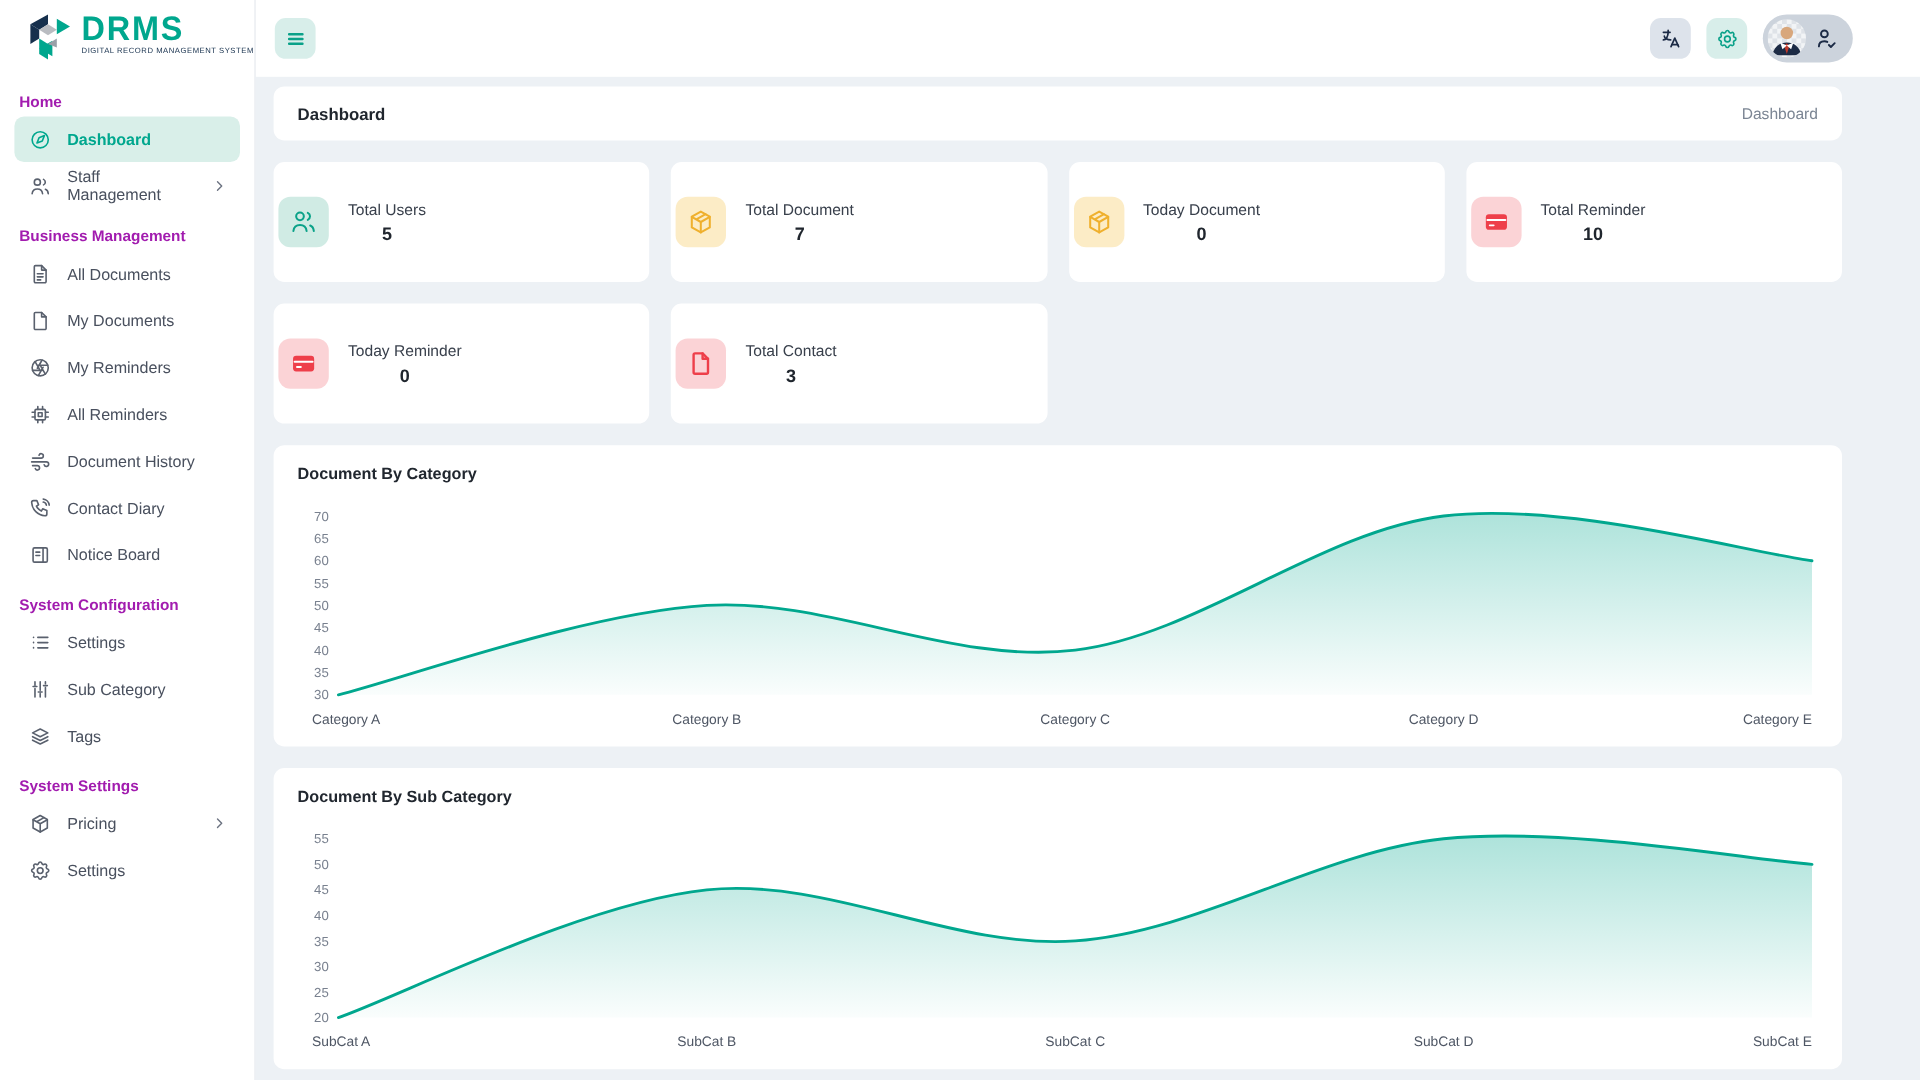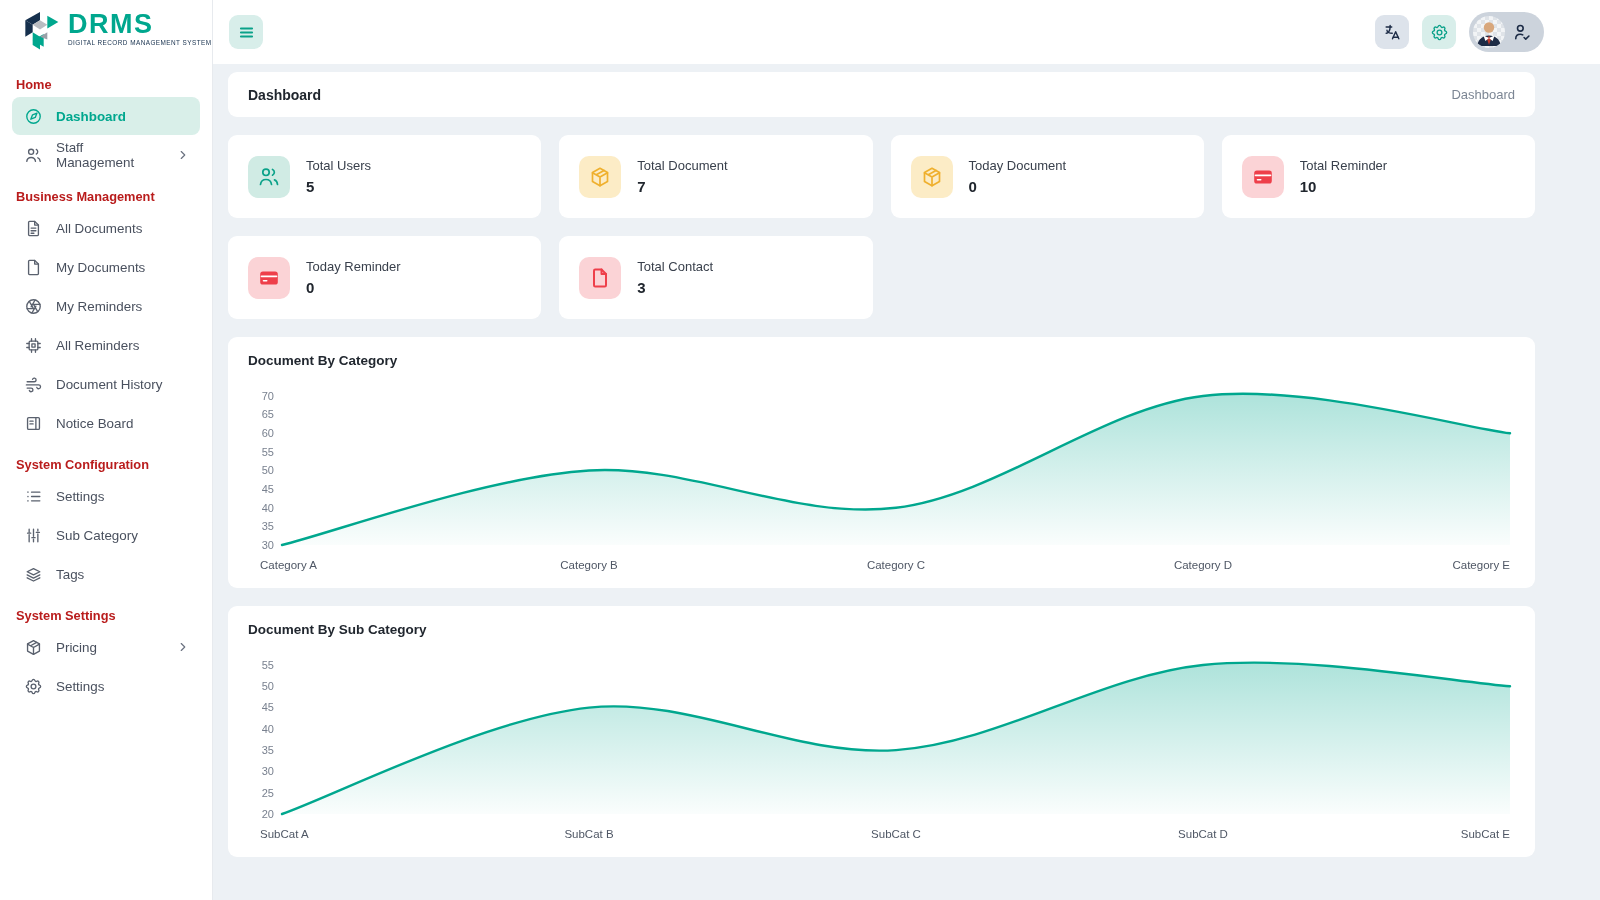--- a/index.html
+++ b/index.html
@@ -6,21 +6,21 @@
   html,body { width:1600px; height:900px; overflow:hidden; }
   body { font-family:"Liberation Sans", sans-serif; background:#edf1f5; color:#242b35; }
 
   
   .sidebar { position:fixed; left:0; top:0; width:213px; height:900px; background:#fff; border-right:1px solid #e7eaee; z-index:5; }
   .logo-wrap { padding:9px 16px 4px 18px; height:62px; display:flex; align-items:center; }
   .logo { display:flex; align-items:flex-start; gap:6px; }
   .logo-text { display:flex; flex-direction:column; line-height:1; }
   .logo-word { font-size:27px; font-weight:bold; color:#00a78e; letter-spacing:1.5px; transform:scaleY(1.05); }
   .logo-tag { font-size:6.4px; color:#16304d; letter-spacing:0.45px; margin-top:2px; white-space:nowrap; }
-  .nav-section-label { font-size:12.8px; font-weight:bold; color:#b91c1c; margin:15px 16px 5px 16px; }
+  .nav-section-label { font-size:12.8px; font-weight:bold; color:#a21caf; margin:15px 16px 5px 16px; }
   .nav-item { display:flex; align-items:center; gap:13px; height:38px; margin:1px 12px; padding:0 10px 0 12px; border-radius:8px; font-size:13.4px; color:#49505e; cursor:pointer; }
   .nav-item .nv-ic { width:19px; height:19px; color:#5a616e; flex:0 0 19px; display:flex; align-items:center; }
   .nav-item .nv-ic svg { width:19px; height:19px; }
   .nav-item.active { background:#d9efe9; color:#00a78e; font-weight:bold; }
   .nav-item.active .nv-ic { color:#00a78e; }
   .nav-item .chev { margin-left:auto; color:#6b7280; display:flex; }
   .nav-item .chev svg { width:14px; height:14px; }
 
   
   .topbar { position:fixed; left:213px; top:0; width:1387px; height:64px; background:#fff; display:flex; align-items:center; padding:0 16px; z-index:4; }
@@ -35,21 +35,21 @@
   .profile-pill .uc svg { width:20px; height:20px; }
 
   
   .main { position:fixed; left:213px; top:64px; width:1387px; height:836px; padding:8px 65px 0 15px; display:flex; flex-direction:column; gap:18px; }
   .card { background:#fff; border-radius:9px; }
   .page-head { height:45px; display:flex; align-items:center; justify-content:space-between; padding:0 20px; }
   .page-title { font-size:14px; font-weight:bold; color:#20262e; }
   .breadcrumb { font-size:13px; color:#7c8694; }
 
   .stats-grid { display:grid; grid-template-columns:repeat(4, 1fr); gap:18px; }
-  .stat-card { height:83px; display:flex; align-items:center; gap:16px; padding:0 20px; }
+  .stat-card { height:100px; display:flex; align-items:center; gap:16px; padding:0 4px;text-align:center; }
   .stat-tile { width:42px; height:42px; border-radius:10px; display:flex; align-items:center; justify-content:center; flex:0 0 42px; }
   .stat-tile svg { width:24px; height:24px; }
   .t-mint  { background:#d0ebe4; color:#0ba289; }
   .t-amber { background:#fcecc6; color:#efb02e; }
   .t-slate { background:#cbd2db; color:#1c2b46; }
   .t-rose  { background:#fbd3d6; color:#ee3f4a; }
   .stat-label { font-size:13px; color:#39404c; }
   .stat-value { font-size:15px; font-weight:bold; color:#20262e; margin-top:5px; }
 
   .chart-card { padding:16px 24px 10px 20px; }
@@ -147,20 +147,30 @@
       </div>
       <div class="nav-item">
         <span class="nv-ic">
           <svg viewBox="0 0 24 24" fill="none" stroke="currentColor" stroke-width="1.7" stroke-linecap="round" stroke-linejoin="round">
             <path d="M4 8.5h9a2.3 2.3 0 1 0-2.2-3"></path>
             <path d="M3 12.5h15.5a2.4 2.4 0 1 1-2.3 3.1"></path>
             <path d="M4 16.5h5a2.3 2.3 0 1 1-2.2 3"></path>
           </svg>
         </span>
         <span>Document History</span>
+      </div>
+      <div class="nav-item">
+        <span class="nv-ic">
+          <svg viewBox="0 0 24 24" fill="none" stroke="currentColor" stroke-width="1.7" stroke-linecap="round" stroke-linejoin="round">
+            <path d="M5 4h3.5l1.8 4.4-2.3 1.4a11.5 11.5 0 0 0 5.2 5.2l1.4-2.3L19 14.5V18a2 2 0 0 1-2 2A15 15 0 0 1 3 6a2 2 0 0 1 2-2"></path>
+            <path d="M15.2 5.5a4 4 0 0 1 3.3 3.3"></path>
+            <path d="M15.2 2.5a7 7 0 0 1 6.3 6.3"></path>
+          </svg>
+        </span>
+        <span>Contact Diary</span>
       </div>
       <div class="nav-item">
         <span class="nv-ic">
           <svg viewBox="0 0 24 24" fill="none" stroke="currentColor" stroke-width="1.7" stroke-linecap="round" stroke-linejoin="round">
             <rect x="4.5" y="4.5" width="15" height="15" rx="1.5"></rect>
             <path d="M15 4.5v15"></path>
             <path d="M7.5 9h4M7.5 12.5h4"></path>
           </svg>
         </span>
         <span>Notice Board</span>

